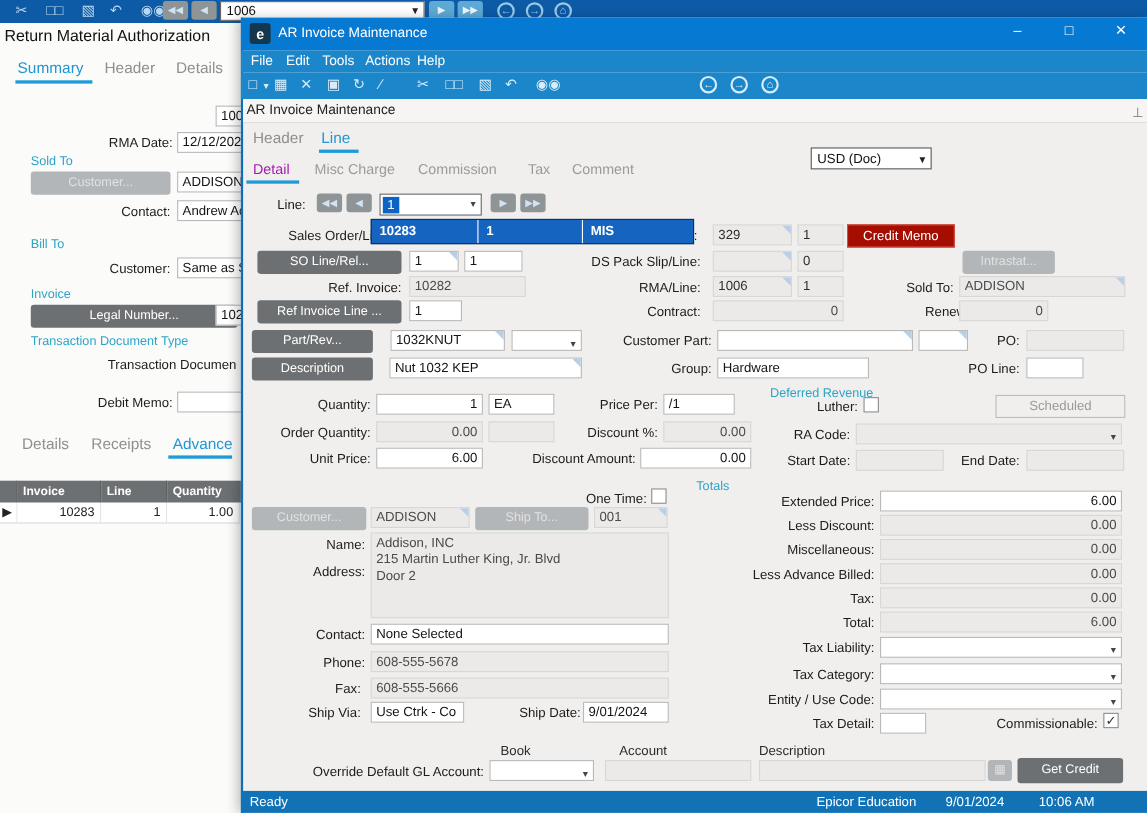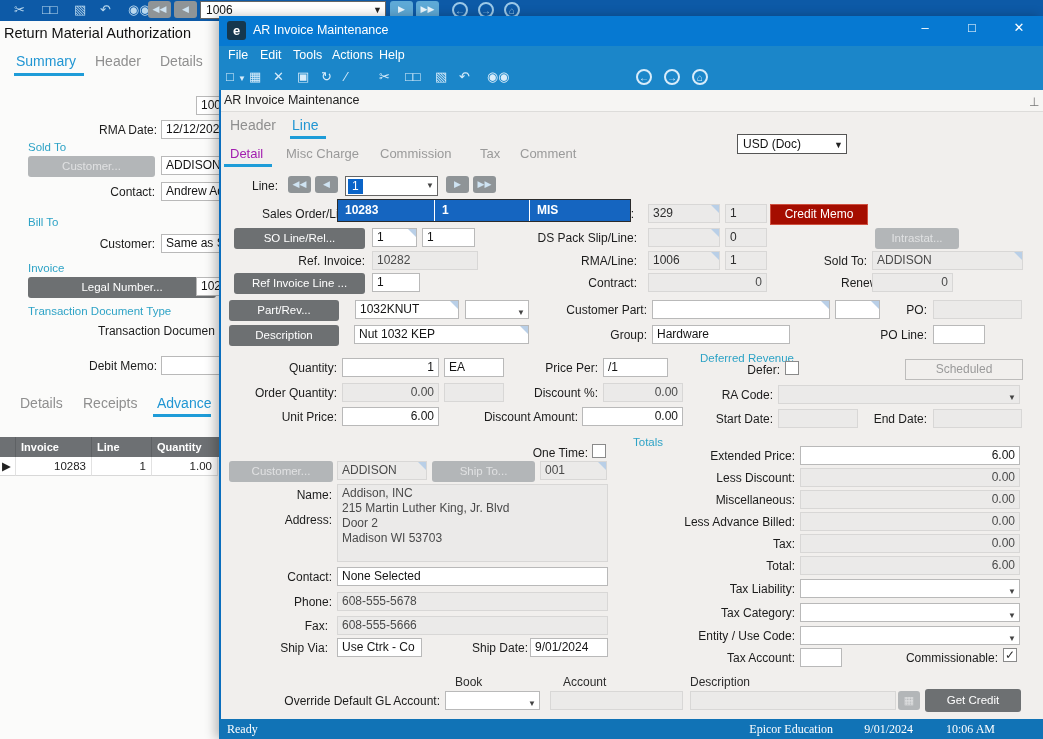--- a/index.html
+++ b/index.html
@@ -42,21 +42,21 @@
   .toolbar { position:absolute; left:219px; top:66px; width:824px; height:24px; background:#1b86c9; }
   .tic { position:absolute; top:3px; color:#d8ecfa; font-size:13px; }
   .hbar { position:absolute; left:221px; top:90px; width:822px; height:22px; background:#f6f5f3; border-bottom:1px solid #dddcda; }
   .stab { position:absolute; font-size:13px; color:#9a9a9a; white-space:nowrap; }
   .stabA{ color:#a21caf; }
   .wbtn { position:absolute; top:20px; color:#fff; font-size:13px; width:30px; text-align:center; }
   .ddrow { position:absolute; left:337px; top:199px; width:294px; height:23px; background:#1565c0; border:1px solid #2b2b2b; z-index:8; }
   .ddc { position:absolute; top:0; height:21px; color:#fff; font-size:12px; font-weight:bold; line-height:21px; padding-left:7px; border-right:1px solid #fff; }
   .crmemo { position:absolute; left:770px; top:204px; width:98px; height:21px; background:#a50d00; border:1px solid #cf5040; color:#fff; font-size:12px; text-align:center; line-height:19px; }
   .sched { position:absolute; left:905px; top:359px; width:118px; height:21px; border:1px solid #bdbcbb; color:#9a9a9a; font-size:12px; text-align:center; line-height:19px; background:#f1efed; }
-  .statusbar { position:absolute; left:219px; top:719px; width:824px; height:20px; background:#1173b6; color:#fff; font-size:12px; line-height:20px;font-family:Liberation Serif, serif; }
+  .statusbar { position:absolute; left:219px; top:719px; width:824px; height:20px; background:#1173b6; color:#fff; font-size:12px; line-height:20px; }
   .ghdr { position:absolute; font-size:12px; color:#2c2c2c; }
   .logo { position:absolute; left:227px; top:21px; width:19px; height:19px; background:#15374e; border-radius:3px; color:#fff; font-weight:bold; font-size:13px; text-align:center; line-height:19px; }
   .pin { position:absolute; left:1029px; top:95px; width:10px; height:12px; color:#777; font-size:12px; }
 </style>
 </head>
 <body>
 
 <div id="root">
 
   <div class="strip">
@@ -237,21 +237,21 @@
   <span class="lb" style="left:862px;top:327px;width:65px;z-index:3">PO Line:</span>
   <div class="fld fw" style="left:933px;top:325px;width:52px;z-index:3"></div>
 
   <span class="teal" style="left:700px;top:352px;z-index:3">Deferred Revenue</span>
 
   <span class="lb" style="left:260px;top:360px;width:77px;z-index:3">Quantity:</span>
   <div class="fld fw num" style="left:342px;top:358px;width:97px;z-index:3">1</div>
   <div class="fld fw" style="left:444px;top:358px;width:60px;z-index:3">EA</div>
   <span class="lb" style="left:530px;top:360px;width:68px;z-index:3">Price Per:</span>
   <div class="fld fw" style="left:603px;top:358px;width:65px;z-index:3">/1</div>
-  <span class="lb" style="left:712px;top:362px;width:68px;z-index:3">Defer:</span>
+  <span class="lb" style="left:712px;top:362px;width:68px;z-index:3">Luther:</span>
   <span class="cb" style="left:785px;top:361px;z-index:3"></span>
   <div class="sched">Scheduled</div>
 
   <span class="lb" style="left:237px;top:385px;width:100px;z-index:3">Order Quantity:</span>
   <div class="fld num" style="left:342px;top:383px;width:97px;z-index:3">0.00</div>
   <div class="fld" style="left:444px;top:383px;width:60px;z-index:3"></div>
   <span class="lb" style="left:518px;top:385px;width:80px;z-index:3">Discount %:</span>
   <div class="fld num" style="left:603px;top:383px;width:80px;z-index:3">0.00</div>
   <span class="lb" style="left:705px;top:387px;width:68px;z-index:3">RA Code:</span>
   <div class="fld" style="left:778px;top:385px;width:242px;z-index:3">
@@ -275,21 +275,20 @@
   <div class="fld tri" style="left:337px;top:461px;width:90px;z-index:3">ADDISON</div>
   <div class="bd bds" style="left:432px;top:461px;width:103px;z-index:3">Ship To...</div>
   <div class="fld tri" style="left:540px;top:461px;width:67px;z-index:3">001</div>
 
   <span class="lb" style="left:262px;top:487px;width:70px;z-index:3">Name:</span>
   <span class="lb" style="left:247px;top:512px;width:85px;z-index:3">Address:</span>
   <div class="fld" style="left:337px;top:484px;width:271px;height:78px;line-height:15px;white-space:normal;z-index:3">
     <div>Addison, INC</div>
     <div>215 Martin Luther King, Jr. Blvd</div>
     <div>Door 2</div>
-    <div>Madison WI 53703</div>
   </div>
 
   <span class="lb" style="left:252px;top:569px;width:80px;z-index:3">Contact:</span>
   <div class="fld fw" style="left:337px;top:567px;width:271px;z-index:3">None Selected</div>
 
   <span class="lb" style="left:262px;top:594px;width:70px;z-index:3">Phone:</span>
   <div class="fld" style="left:337px;top:592px;width:271px;z-index:3">608-555-5678</div>
   <span class="lb" style="left:262px;top:618px;width:66px;z-index:3">Fax:</span>
   <div class="fld" style="left:337px;top:616px;width:271px;z-index:3">608-555-5666</div>
 
@@ -316,21 +315,21 @@
       <span class="arr">▼</span>
     </div>
   <span class="lb" style="left:680px;top:605px;width:115px;z-index:3">Tax Category:</span>
   <div class="fld fw" style="left:800px;top:603px;width:220px;z-index:3">
       <span class="arr">▼</span>
     </div>
   <span class="lb" style="left:660px;top:628px;width:135px;z-index:3">Entity / Use Code:</span>
   <div class="fld fw" style="left:800px;top:626px;width:220px;z-index:3">
       <span class="arr">▼</span>
     </div>
-  <span class="lb" style="left:680px;top:650px;width:115px;z-index:3">Tax Account:</span>
+  <span class="lb" style="left:680px;top:650px;width:115px;z-index:3">Tax Detail:</span>
   <div class="fld fw" style="left:800px;top:648px;width:42px;z-index:3"></div>
   <span class="lb" style="left:885px;top:650px;width:113px;z-index:3">Commissionable:</span>
   <span class="cb" style="left:1003px;top:648px;z-index:3">✓</span>
 
   <span class="ghdr" style="left:455px;top:675px;z-index:3">Book</span>
   <span class="ghdr" style="left:563px;top:675px;z-index:3">Account</span>
   <span class="ghdr" style="left:690px;top:675px;z-index:3">Description</span>
   <span class="lb" style="left:270px;top:693px;width:170px;z-index:3">Override Default GL Account:</span>
   <div class="fld fw" style="left:445px;top:691px;width:95px;z-index:3">
       <span class="arr">▼</span>

